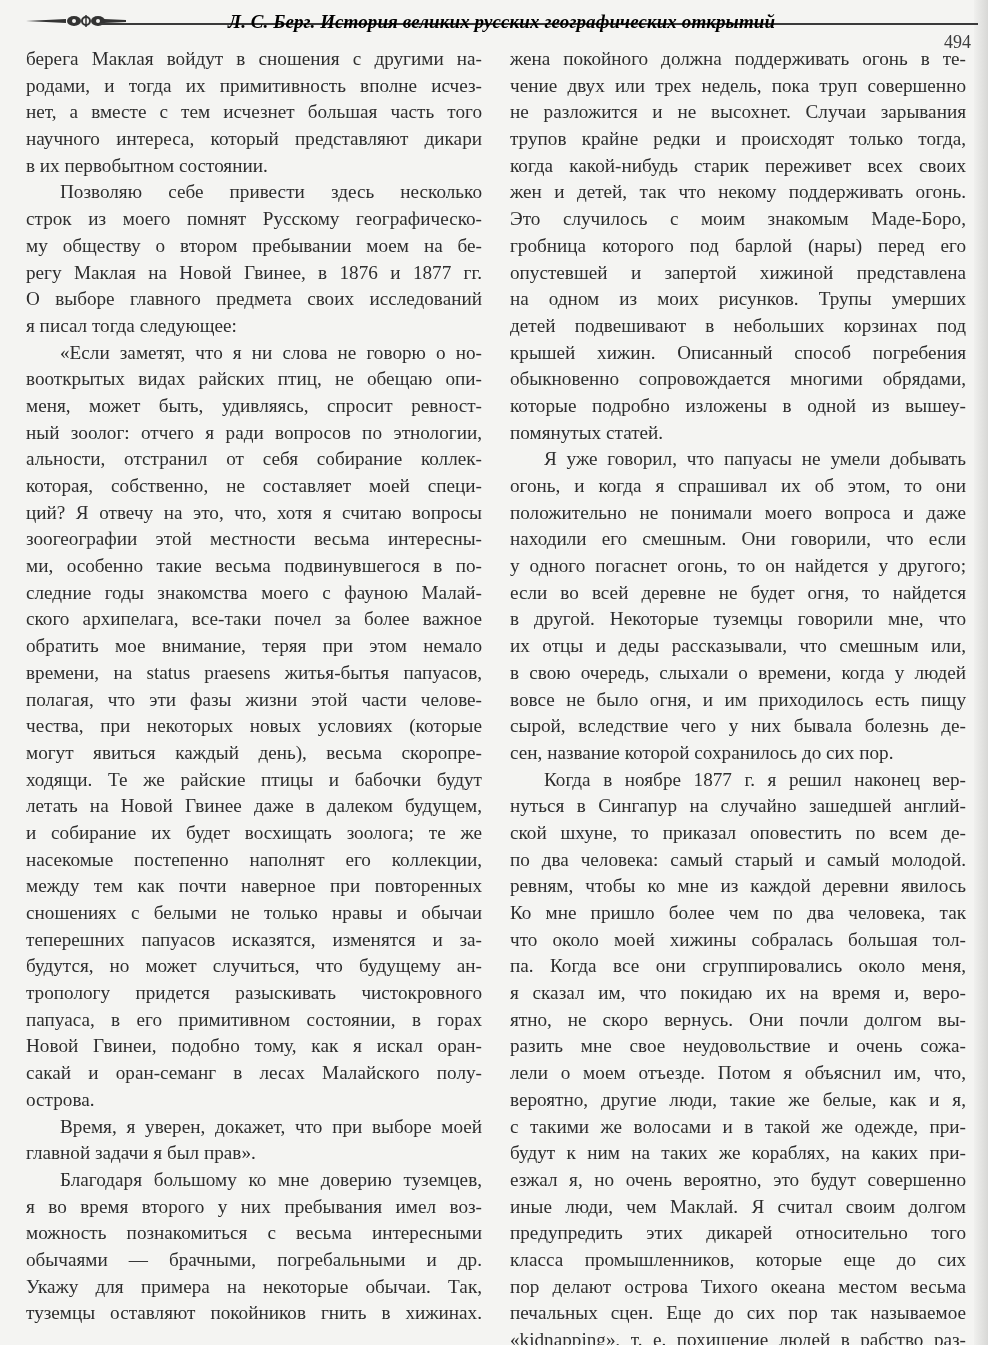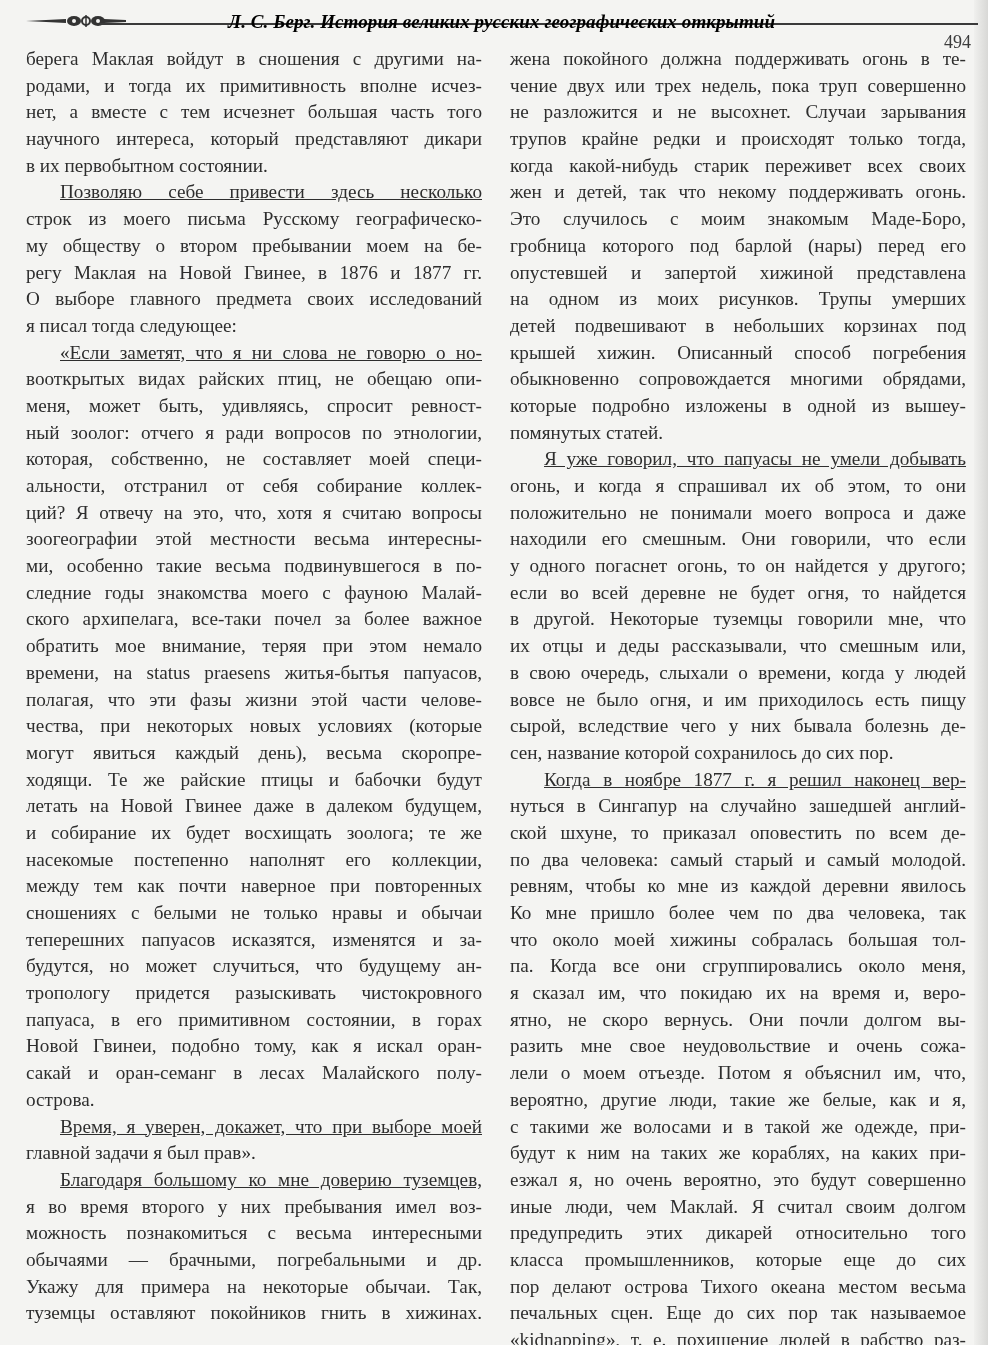--- a/index.html
+++ b/index.html
@@ -35,21 +35,21 @@
     position: absolute; top: 46px; width: 456px;
     font-size: 19.2px; line-height: 26.7px; color: #2e2e2e;
   }
   .col-left { left: 26px; }
   .col-right { left: 510px; }
   .line {
     display: block; white-space: nowrap; text-align: justify; text-align-last: justify;
     height: 26.7px; overflow: visible;
   }
   .line.last { text-align-last: left; }
-  .line.indent { padding-left: 34px; text-decoration: underline; }
+  .line.indent { padding-left: 34px; }
 </style>
 </head>
 <body>
 
 <div class="page-shade"></div>
 
 <div class="header">
   <svg class="ornament" viewBox="0 0 100 16">
     <polygon points="0,8 40,6 40,10" fill="#333"></polygon>
     <ellipse cx="48" cy="8" rx="7" ry="5" fill="#333"></ellipse>
@@ -65,31 +65,31 @@
   <div class="page-number">494</div>
 </div>
 
 <div class="column col-left" id="col-left">
     <span class="line">берега Маклая войдут в сношения с другими на-</span>
     <span class="line">родами, и тогда их примитивность вполне исчез-</span>
     <span class="line">нет, а вместе с тем исчезнет большая часть того</span>
     <span class="line">научного интереса, который представляют дикари</span>
     <span class="line last">в их первобытном состоянии.</span>
     <span class="line indent">Позволяю себе привести здесь несколько</span>
-    <span class="line">строк из моего письма Русскому географическо-</span>
+    <span class="line">строк из моего помнят Русскому географическо-</span>
     <span class="line">му обществу о втором пребывании моем на бе-</span>
     <span class="line">регу Маклая на Новой Гвинее, в 1876 и 1877 гг.</span>
     <span class="line">О выборе главного предмета своих исследований</span>
     <span class="line last">я писал тогда следующее:</span>
     <span class="line indent">«Если заметят, что я ни слова не говорю о но-</span>
     <span class="line">вооткрытых видах райских птиц, не обещаю опи-</span>
     <span class="line">меня, может быть, удивляясь, спросит ревност-</span>
     <span class="line">ный зоолог: отчего я ради вопросов по этнологии,</span>
+    <span class="line">альности, отстранил от себя собирание коллек-</span>
     <span class="line">которая, собственно, не составляет моей специ-</span>
-    <span class="line">альности, отстранил от себя собирание коллек-</span>
     <span class="line">ций? Я отвечу на это, что, хотя я считаю вопросы</span>
     <span class="line">зоогеографии этой местности весьма интересны-</span>
     <span class="line">ми, особенно такие весьма подвинувшегося в по-</span>
     <span class="line">следние годы знакомства моего с фауною Малай-</span>
     <span class="line">ского архипелага, все-таки почел за более важное</span>
     <span class="line">обратить мое внимание, теряя при этом немало</span>
     <span class="line">времени, на status praesens житья-бытья папуасов,</span>
     <span class="line">полагая, что эти фазы жизни этой части челове-</span>
     <span class="line">чества, при некоторых новых условиях (которые</span>
     <span class="line">могут явиться каждый день), весьма скоропре-</span>

